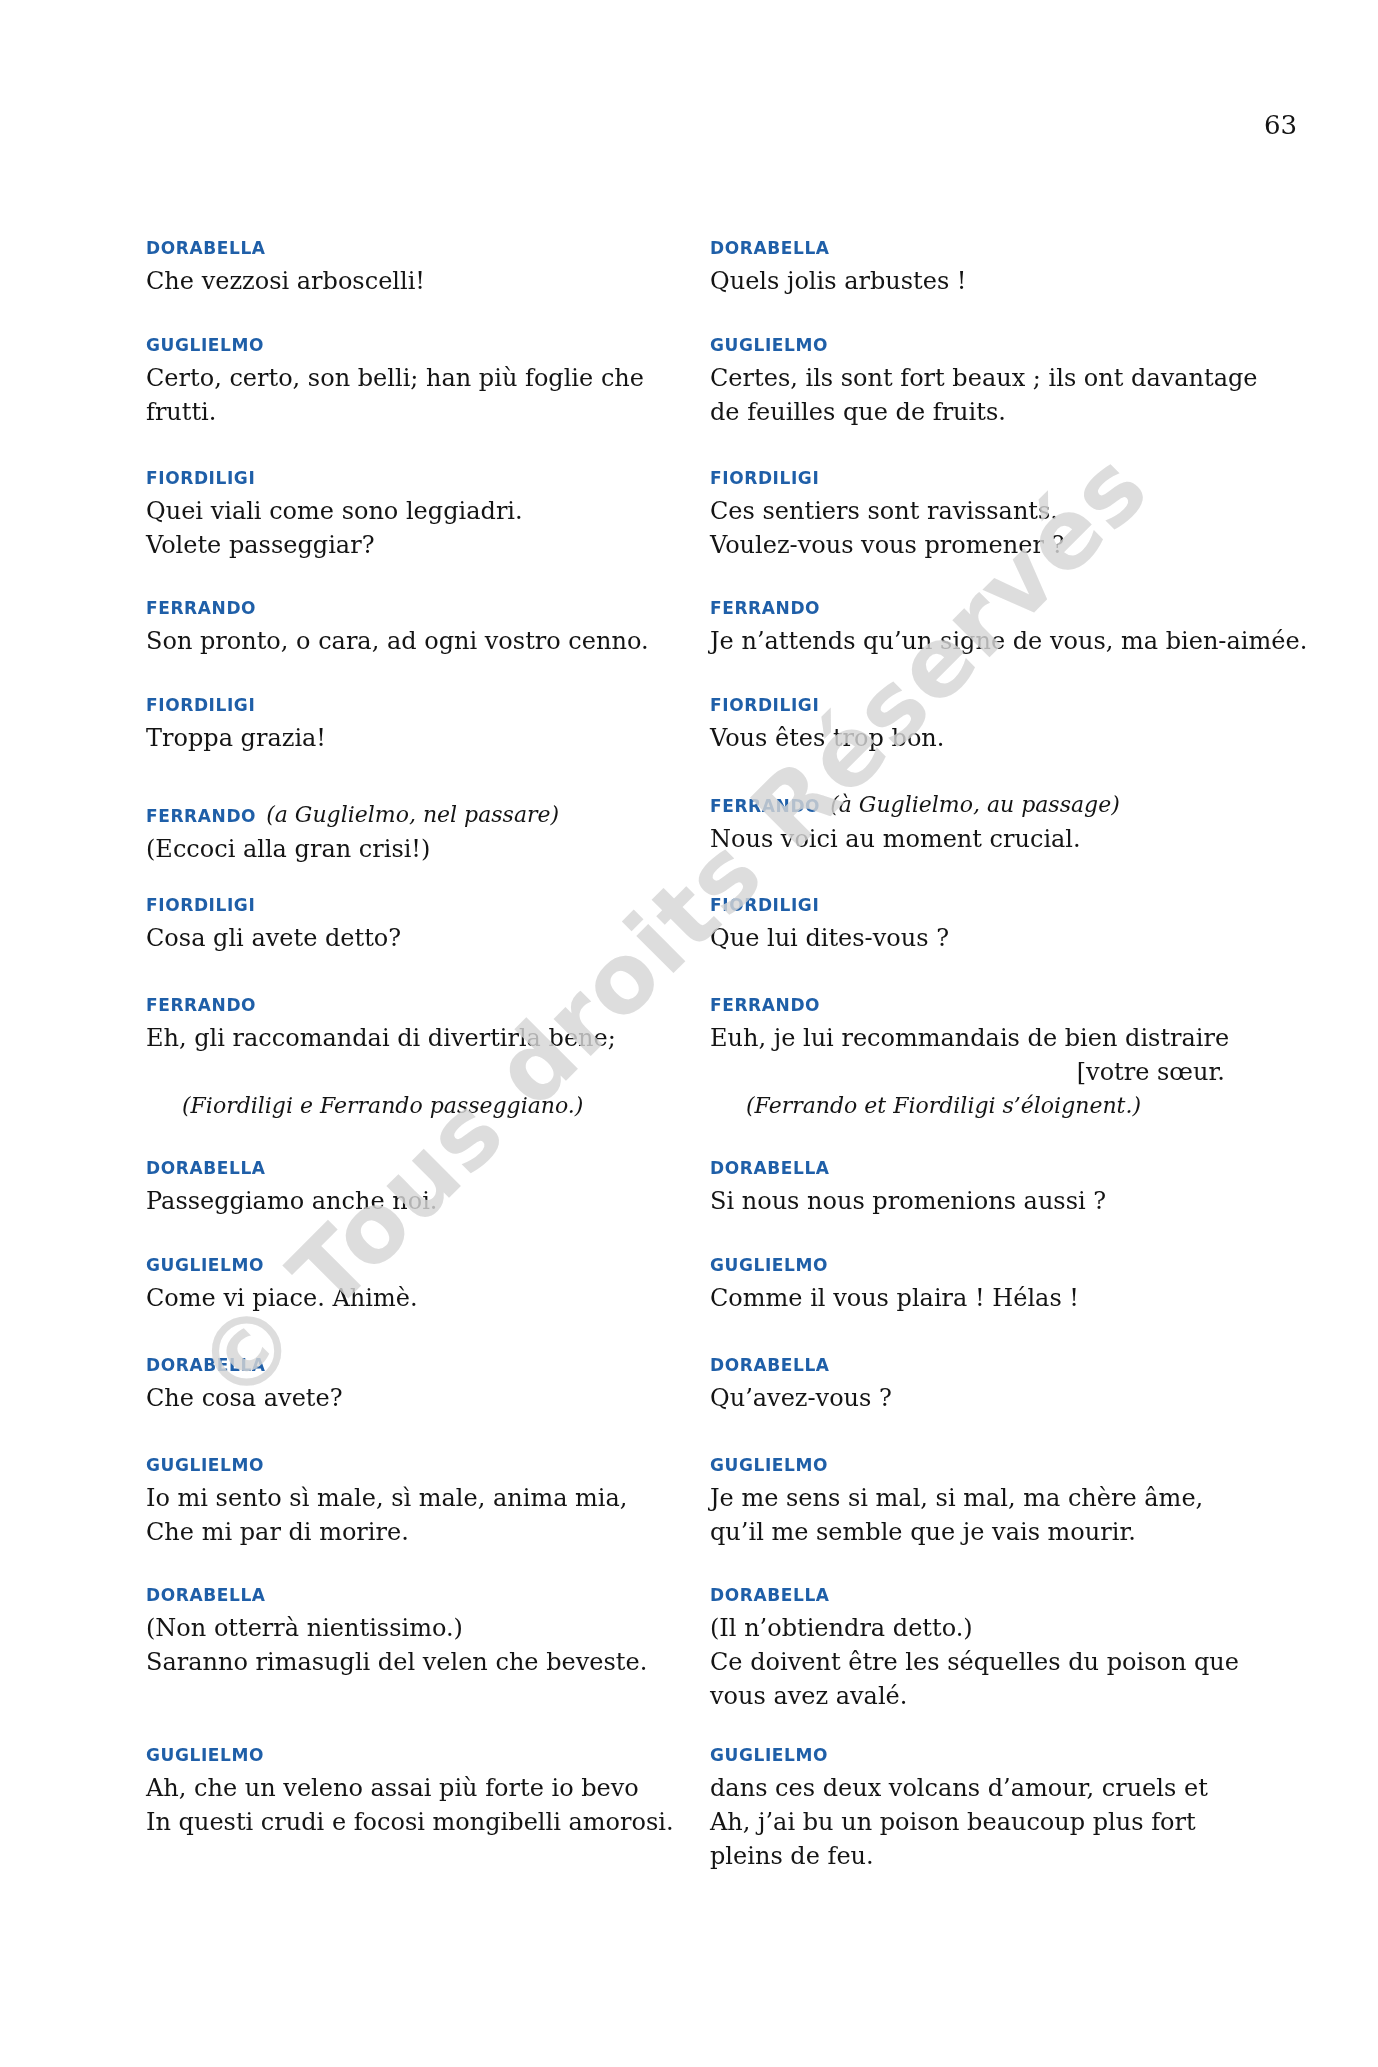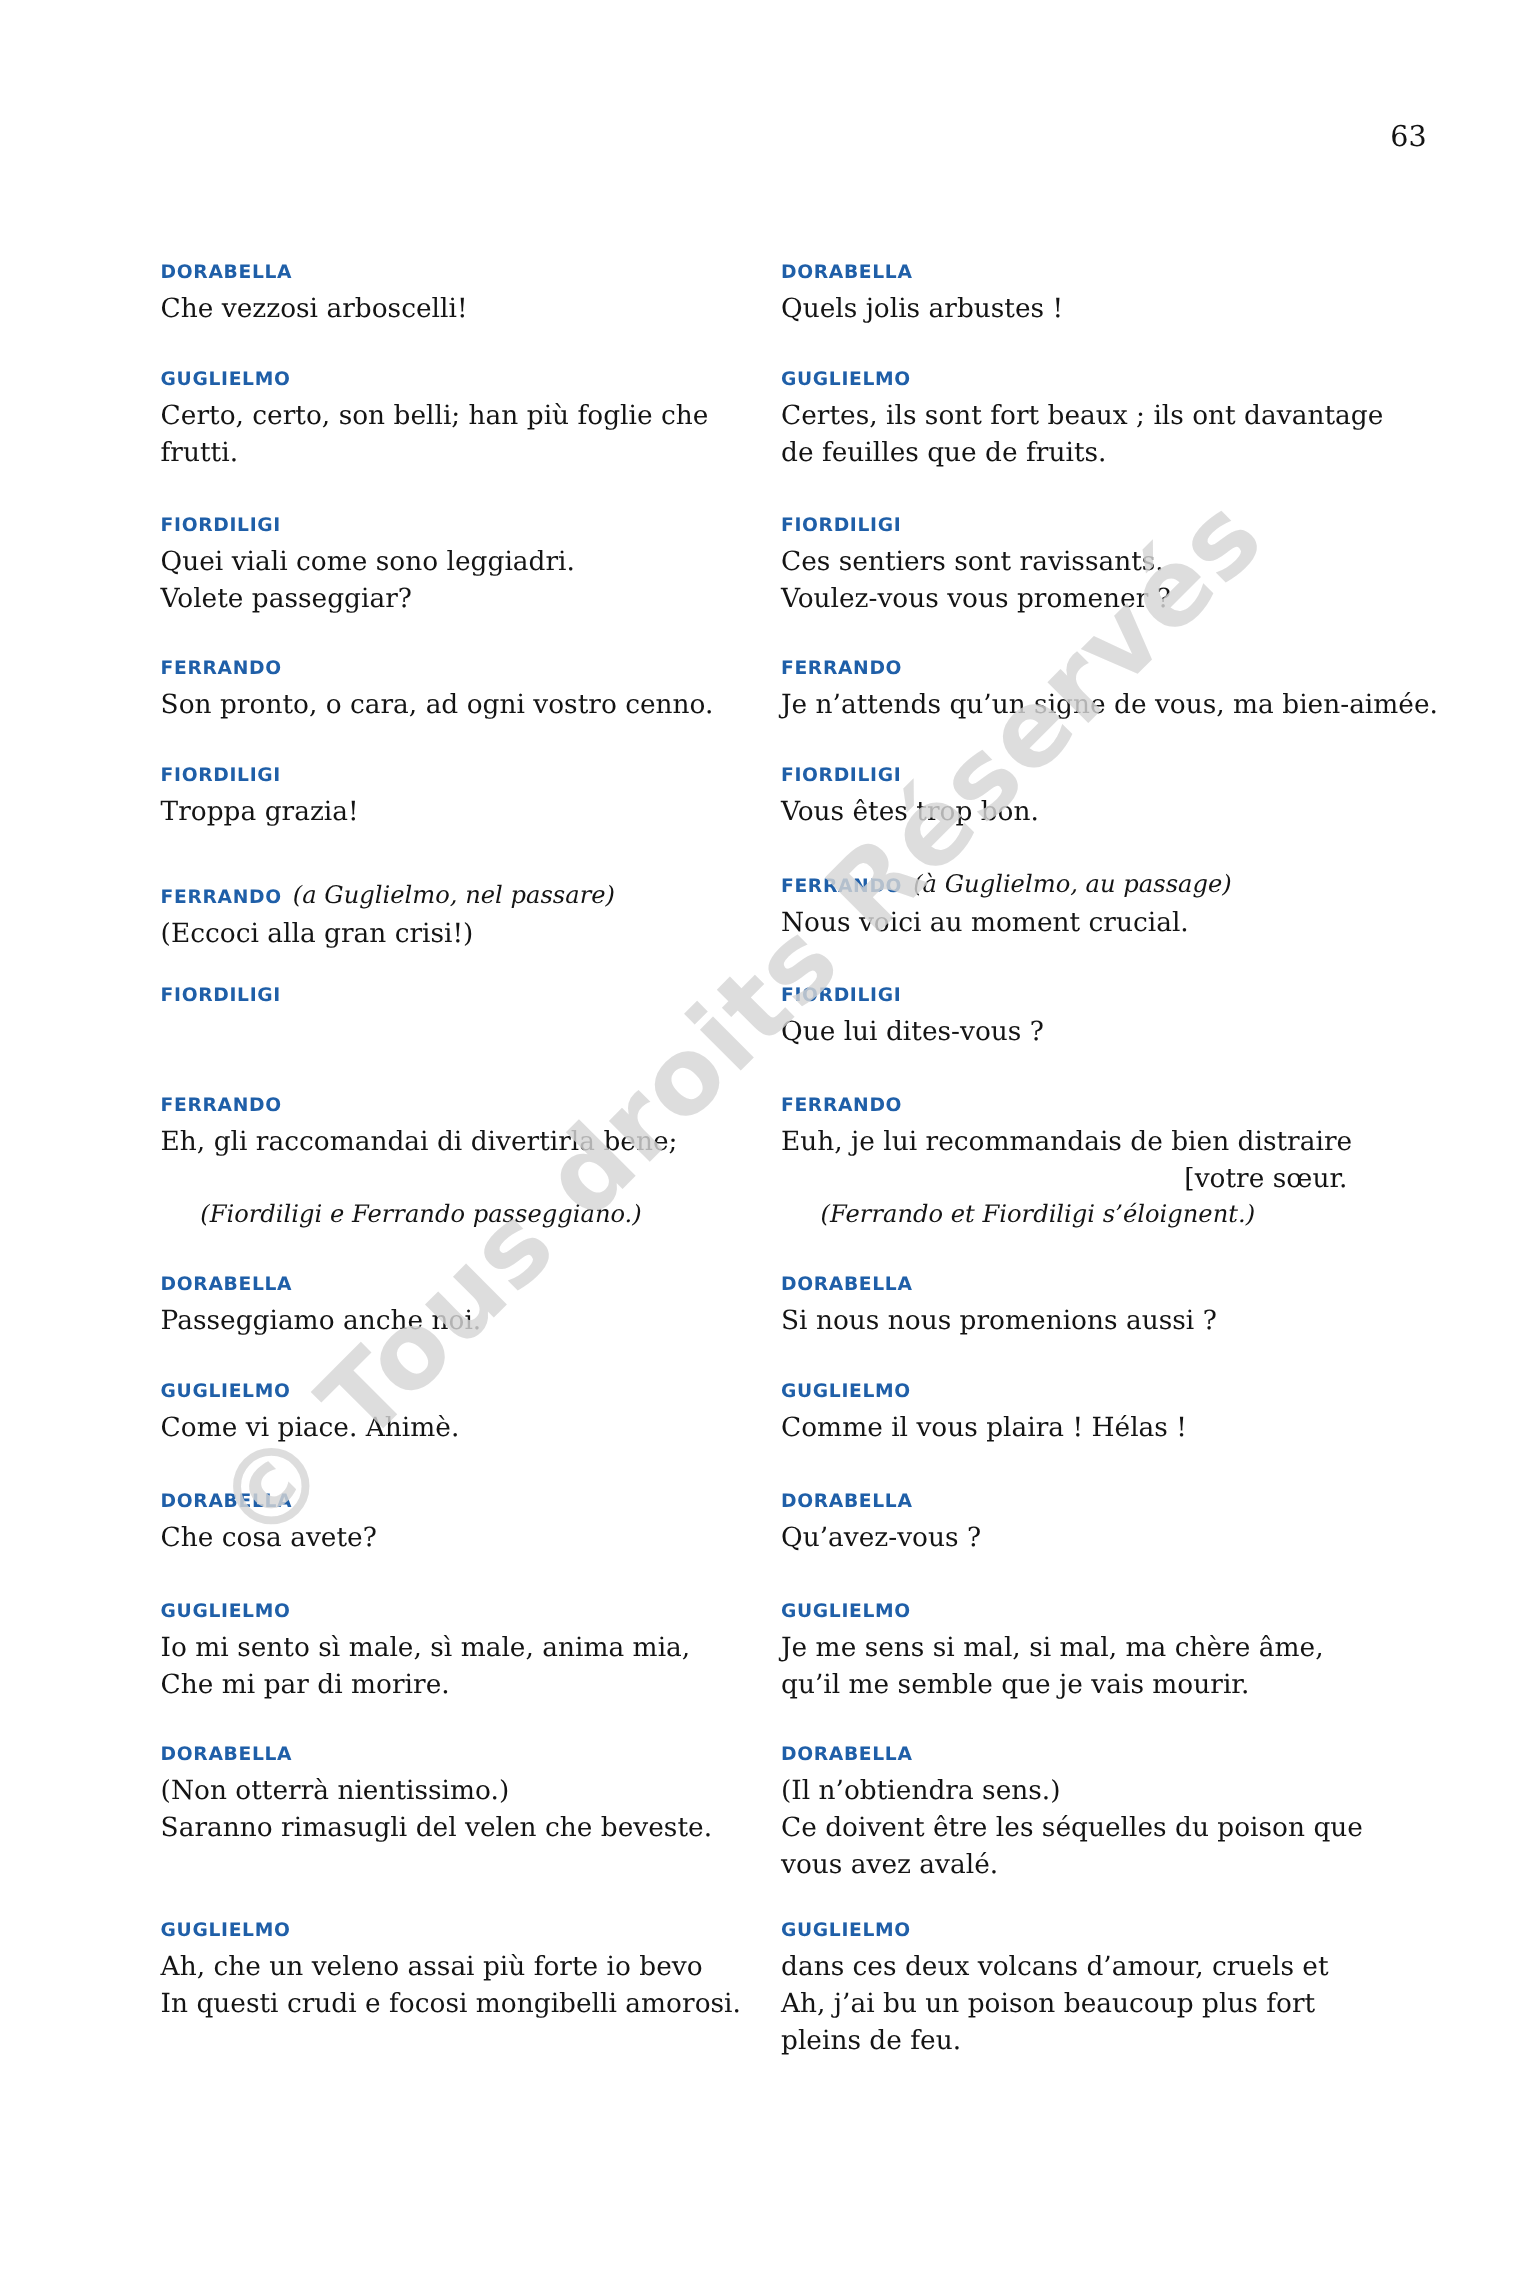--- a/index.html
+++ b/index.html
@@ -110,20 +110,21 @@
   </div>
   <div class="cell col-right" style="top:790px">
     <div class="name-line">
       <span class="char-name">FERRANDO</span><span class="stage-inline">(à Guglielmo, au passage)</span>
     </div>
     <div class="line">Nous voici au moment crucial.</div>
   </div>
 
   <div class="cell col-left" style="top:890px">
     <div class="name-line"><span class="char-name">FIORDILIGI</span></div>
+    <div class="line">Cosa gli avete detto?</div>
   </div>
   <div class="cell col-right" style="top:890px">
     <div class="name-line"><span class="char-name">FIORDILIGI</span></div>
     <div class="line">Que lui dites-vous ?</div>
   </div>
 
   <div class="cell col-left" style="top:990px">
     <div class="name-line"><span class="char-name">FERRANDO</span></div>
     <div class="line">Eh, gli raccomandai di divertirla bene;</div>
     <div class="spacer"></div>
@@ -174,21 +175,21 @@
     <div class="line">qu’il me semble que je vais mourir.</div>
   </div>
 
   <div class="cell col-left" style="top:1580px">
     <div class="name-line"><span class="char-name">DORABELLA</span></div>
     <div class="line">(Non otterrà nientissimo.)</div>
     <div class="line">Saranno rimasugli del velen che beveste.</div>
   </div>
   <div class="cell col-right" style="top:1580px">
     <div class="name-line"><span class="char-name">DORABELLA</span></div>
-    <div class="line">(Il n’obtiendra sens.)</div>
+    <div class="line">(Il n’obtiendra detto.)</div>
     <div class="line">Ce doivent être les séquelles du poison que</div>
     <div class="line">vous avez avalé.</div>
   </div>
 
   <div class="cell col-left" style="top:1740px">
     <div class="name-line"><span class="char-name">GUGLIELMO</span></div>
     <div class="line">Ah, che un veleno assai più forte io bevo</div>
     <div class="line">In questi crudi e focosi mongibelli amorosi.</div>
   </div>
   <div class="cell col-right" style="top:1740px">

